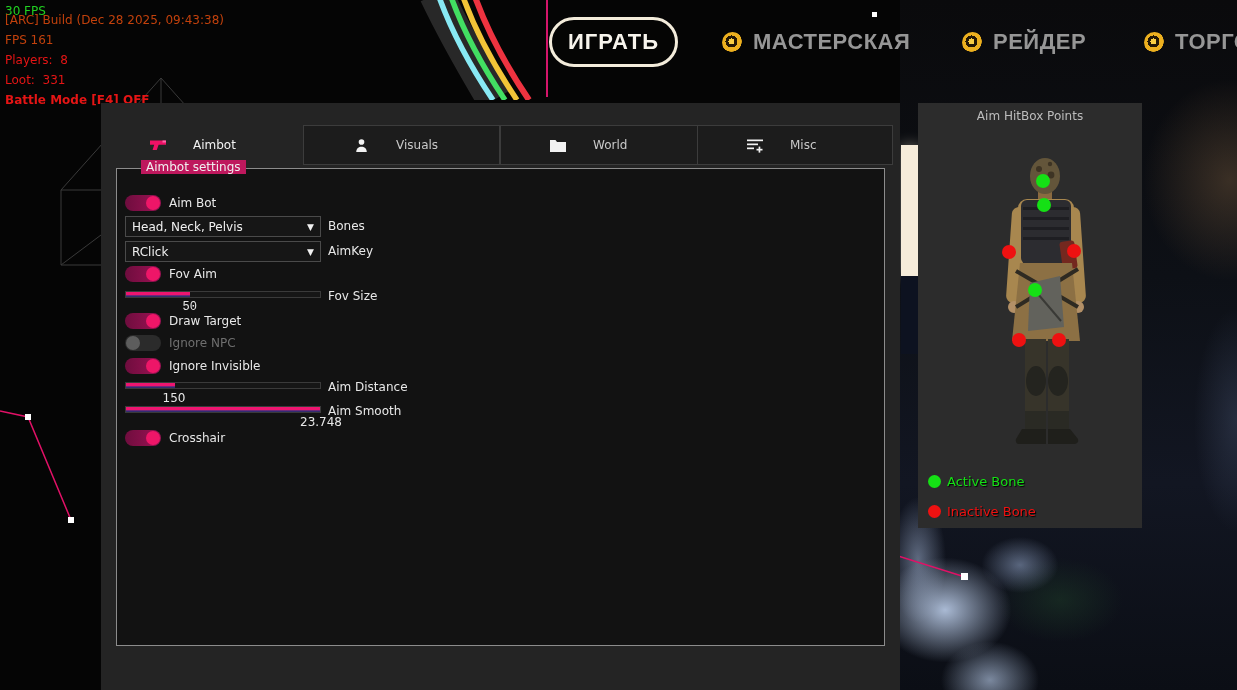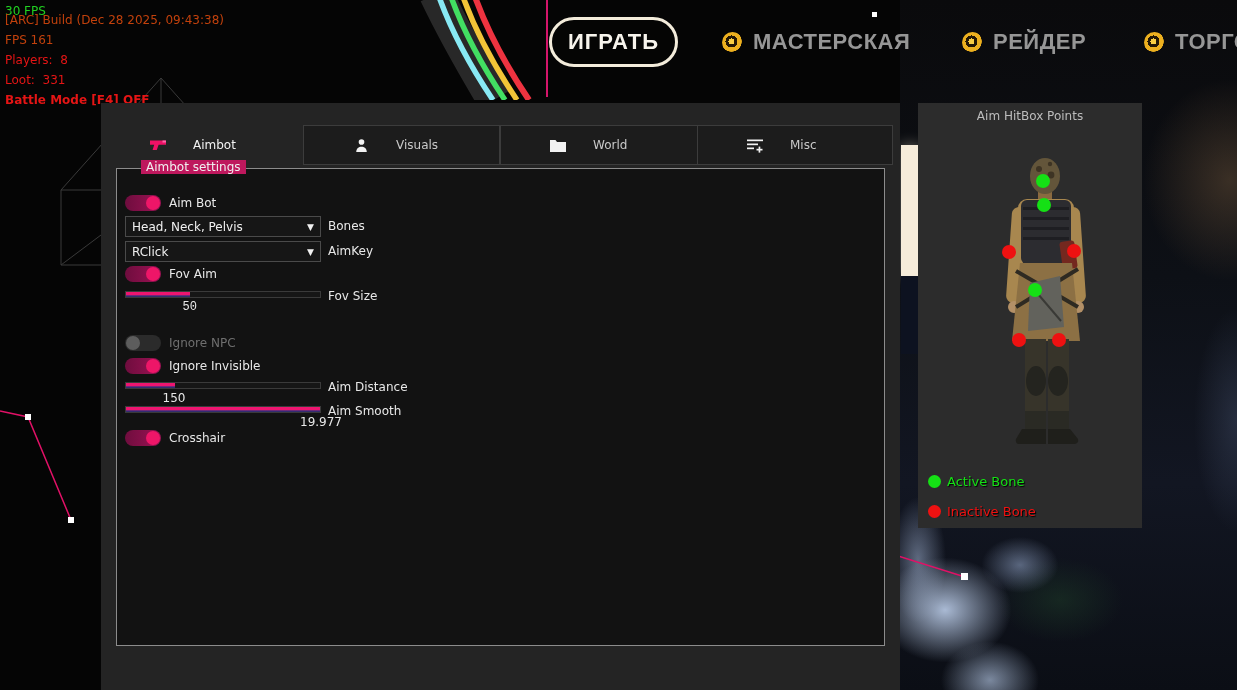--- a/index.html
+++ b/index.html
@@ -225,20 +225,26 @@
       </div>
 
       <div class="ctl slider-row" style="top:120px;height:26px;">
         <div class="slider">
           <div class="slider-fill" style="width: 33%;"></div>
         </div>
         <span class="slider-value" style="left: 64.68px; font-family: Liberation Mono, monospace;">50</span>
         <span class="side-label">Fov Size</span>
       </div>
 
+      <div class="ctl" style="top:144px;">
+        <div class="toggle on">
+            <div class="knob"></div>
+          </div>
+        <span class="ctl-label">Draw Target</span>
+      </div>
 
       <div class="ctl disabled" style="top:166px;">
         <div class="toggle off">
             <div class="knob"></div>
           </div>
         <span class="ctl-label">Ignore NPC</span>
       </div>
 
       <div class="ctl" style="top:189px;">
         <div class="toggle on">
@@ -252,21 +258,21 @@
           <div class="slider-fill" style="width: 25%;"></div>
         </div>
         <span class="slider-value" style="left: 49px;">150</span>
         <span class="side-label">Aim Distance</span>
       </div>
 
       <div class="ctl slider-row" style="top:235px;height:26px;">
         <div class="slider">
           <div class="slider-fill" style="width: 100%;"></div>
         </div>
-        <span class="slider-value" style="left: 196px;">19.977</span>
+        <span class="slider-value" style="left: 196px;">23.748</span>
         <span class="side-label">Aim Smooth</span>
       </div>
 
       <div class="ctl" style="top:261px;">
         <div class="toggle on">
             <div class="knob"></div>
           </div>
         <span class="ctl-label">Crosshair</span>
       </div>
 

